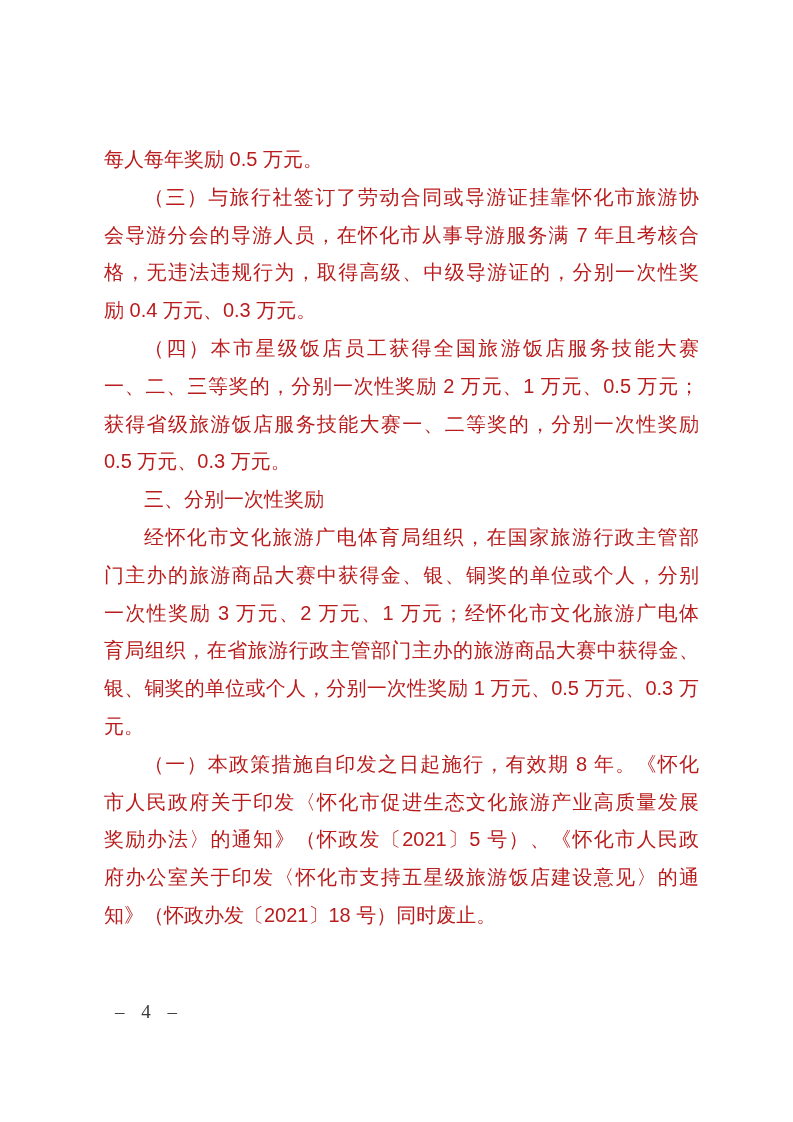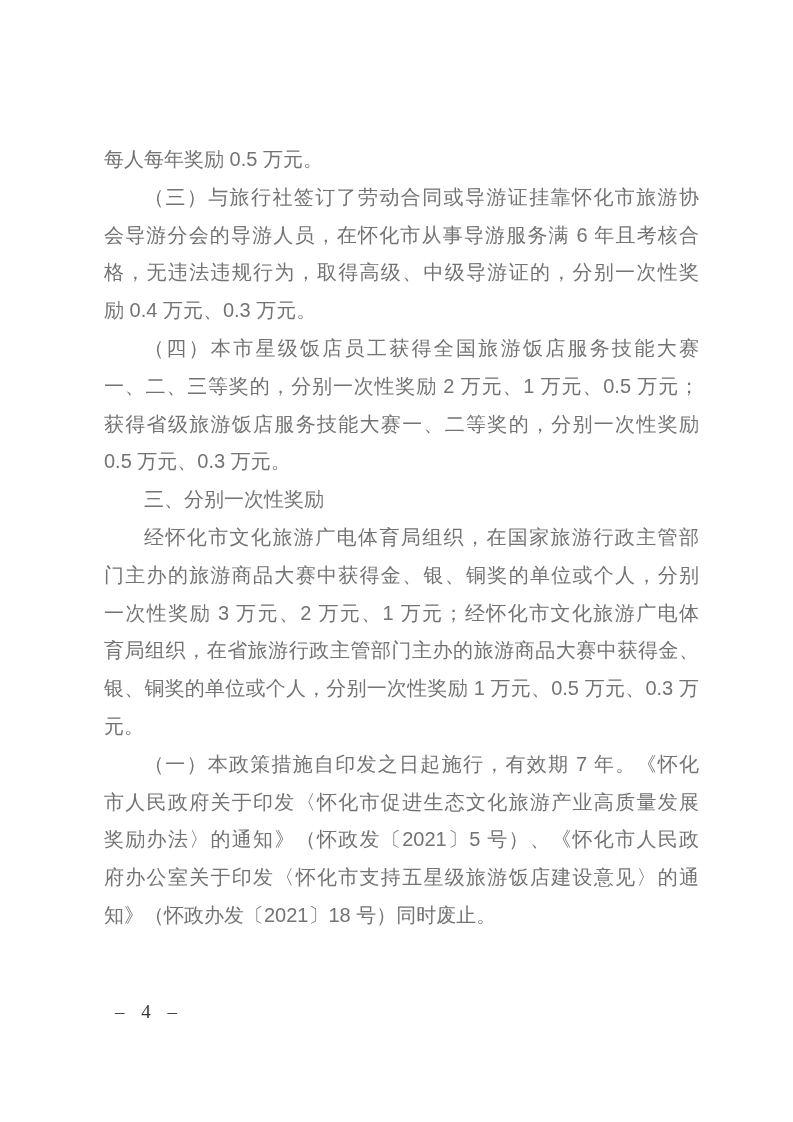--- a/index.html
+++ b/index.html
@@ -11,21 +11,21 @@
   .page {
     position: relative;
     width: 793px; height: 1122px;
     background: #ffffff;
     overflow: hidden;
   }
   .content {
     position: absolute;
     left: 104px; top: 141px;
     width: 595px;
-    color: #737373;
+    color: #b91c1c;
     font-size: 20px;
     line-height: 37.8px;
   }
   .para { margin: 0; padding: 0; }
   .line {
     text-align: justify;
     text-align-last: justify;
     text-justify: inter-character;
     height: 37.8px;
     overflow: hidden;
@@ -45,21 +45,21 @@
 </head>
 <body>
 
 <div class="page">
   <div class="content">
       <div class="para">
         <div class="line last">每人每年奖励 0.5 万元。</div>
       </div>
       <div class="para">
         <div class="line indent">（三）与旅行社签订了劳动合同或导游证挂靠怀化市旅游协</div>
-        <div class="line">会导游分会的导游人员，在怀化市从事导游服务满 6 年且考核合</div>
+        <div class="line">会导游分会的导游人员，在怀化市从事导游服务满 7 年且考核合</div>
         <div class="line">格，无违法违规行为，取得高级、中级导游证的，分别一次性奖</div>
         <div class="line last">励 0.4 万元、0.3 万元。</div>
       </div>
       <div class="para">
         <div class="line indent">（四）本市星级饭店员工获得全国旅游饭店服务技能大赛</div>
         <div class="line">一、二、三等奖的，分别一次性奖励 2 万元、1 万元、0.5 万元；</div>
         <div class="line">获得省级旅游饭店服务技能大赛一、二等奖的，分别一次性奖励</div>
         <div class="line last">0.5 万元、0.3 万元。</div>
       </div>
       <div class="para heading">
@@ -67,21 +67,21 @@
       </div>
       <div class="para">
         <div class="line indent">经怀化市文化旅游广电体育局组织，在国家旅游行政主管部</div>
         <div class="line">门主办的旅游商品大赛中获得金、银、铜奖的单位或个人，分别</div>
         <div class="line">一次性奖励 3 万元、2 万元、1 万元；经怀化市文化旅游广电体</div>
         <div class="line">育局组织，在省旅游行政主管部门主办的旅游商品大赛中获得金、</div>
         <div class="line">银、铜奖的单位或个人，分别一次性奖励 1 万元、0.5 万元、0.3 万</div>
         <div class="line last">元。</div>
       </div>
       <div class="para">
-        <div class="line indent">（一）本政策措施自印发之日起施行，有效期 7 年。《怀化</div>
+        <div class="line indent">（一）本政策措施自印发之日起施行，有效期 8 年。《怀化</div>
         <div class="line">市人民政府关于印发〈怀化市促进生态文化旅游产业高质量发展</div>
         <div class="line">奖励办法〉的通知》（怀政发〔2021〕5 号）、《怀化市人民政</div>
         <div class="line">府办公室关于印发〈怀化市支持五星级旅游饭店建设意见〉的通</div>
         <div class="line last">知》（怀政办发〔2021〕18 号）同时废止。</div>
       </div>
     </div>
   <div class="pageno">– 4 –</div>
 </div>
 
 </body></html>

